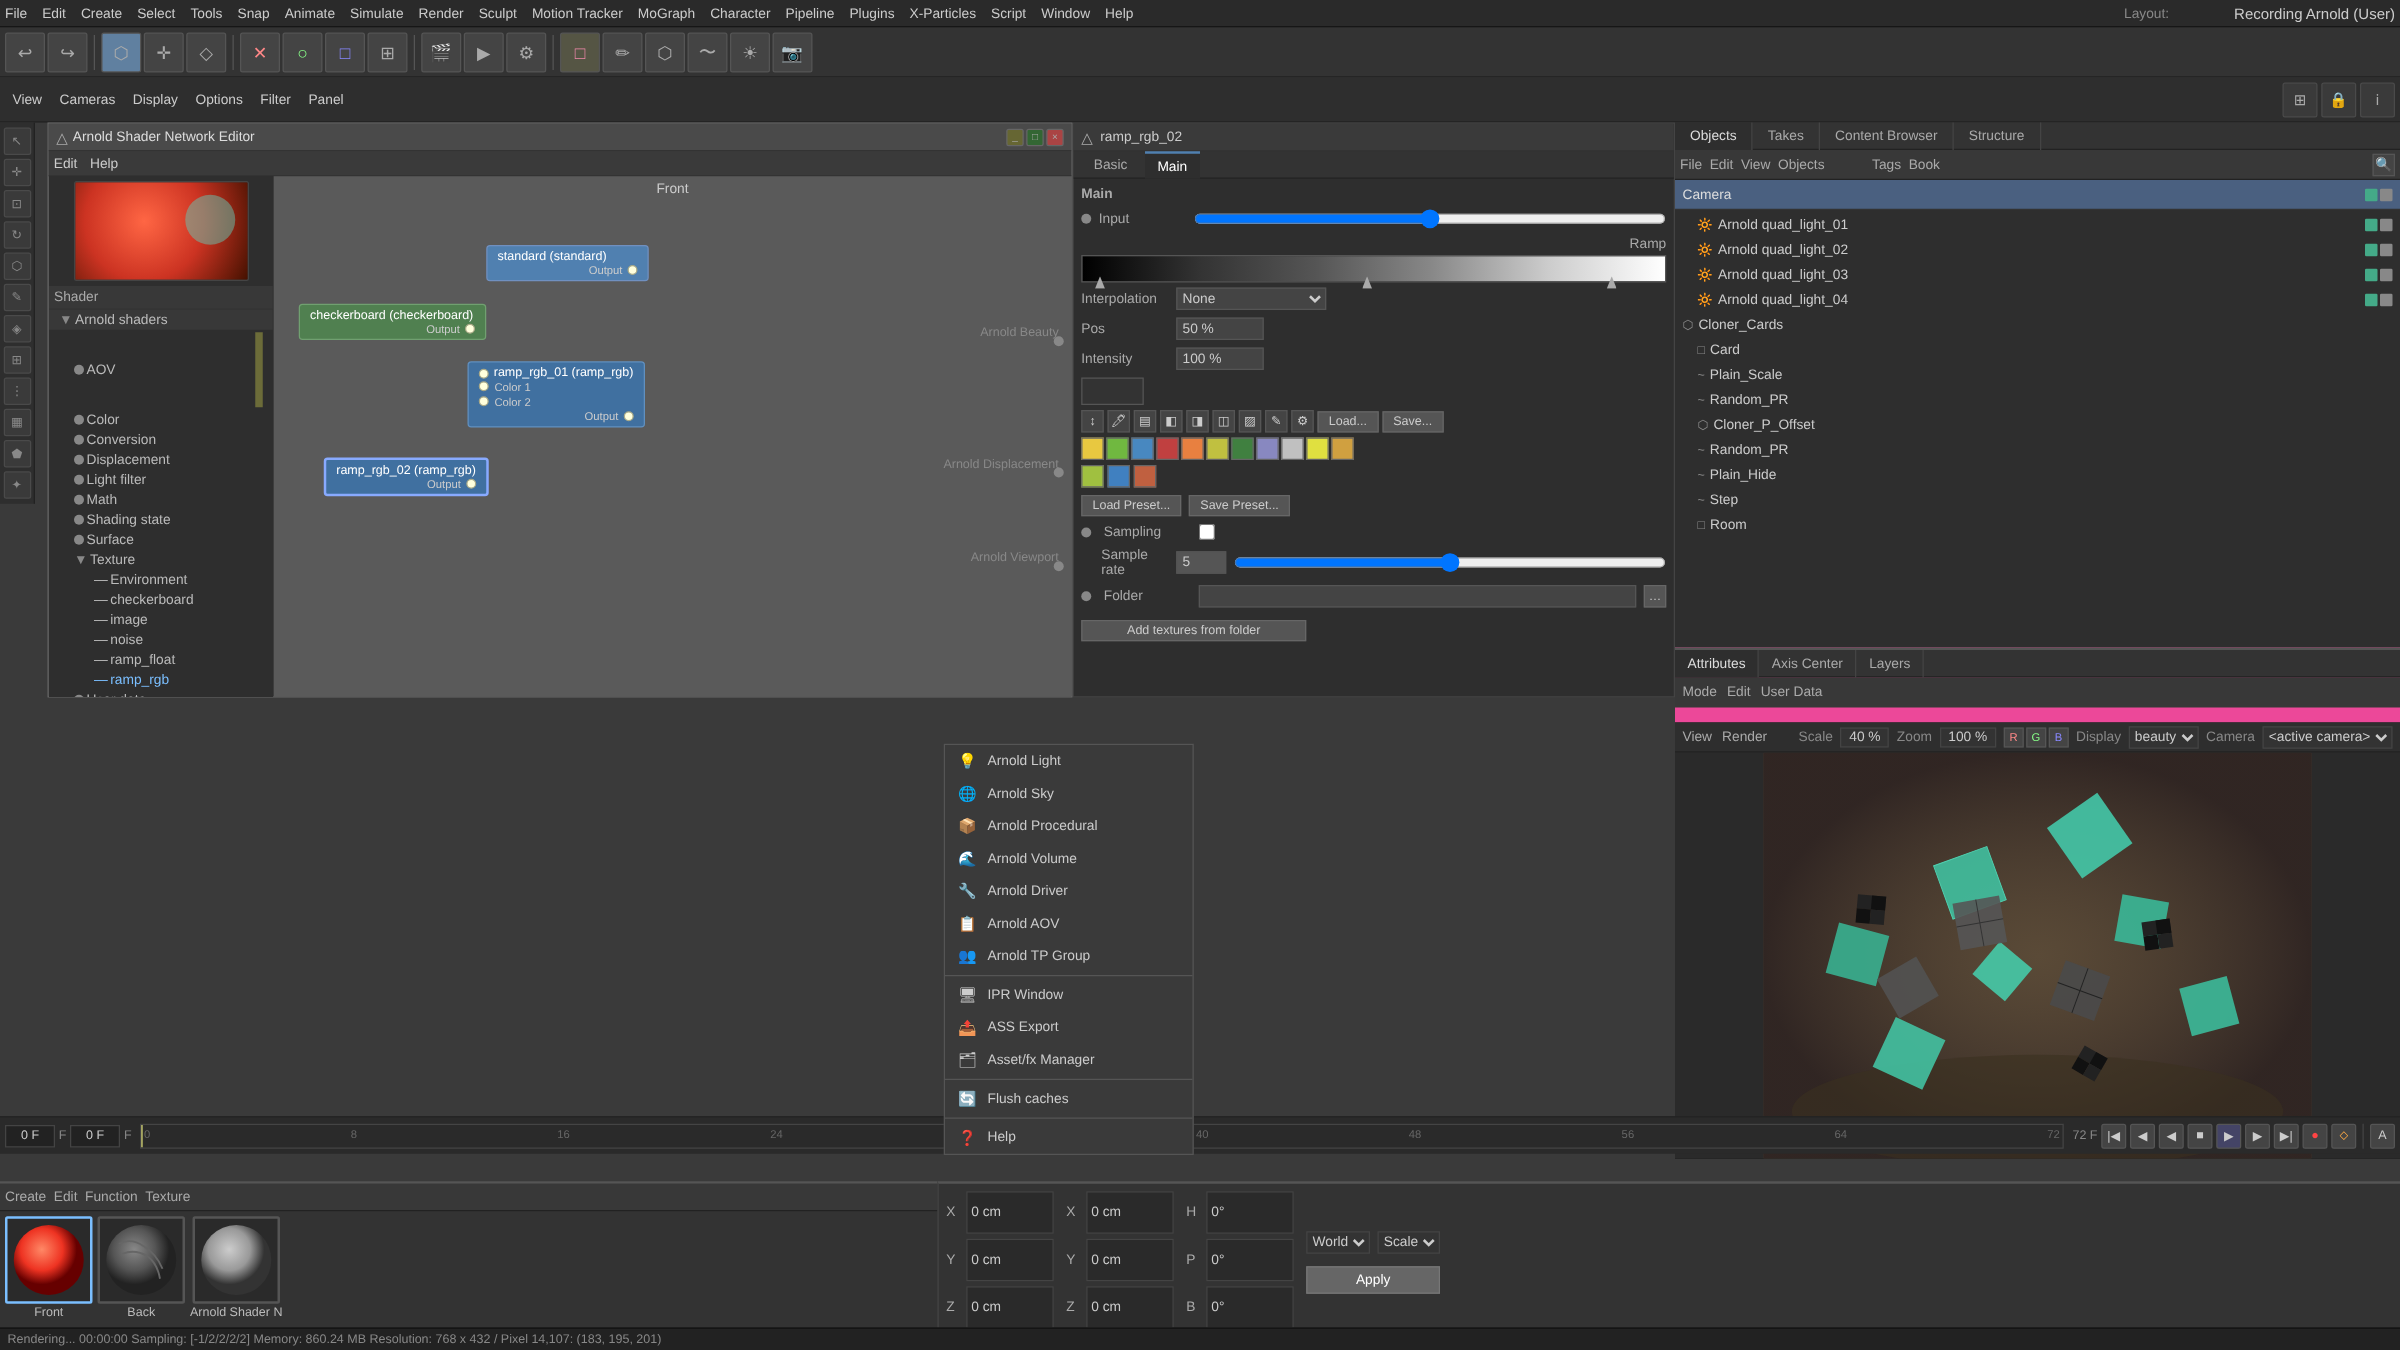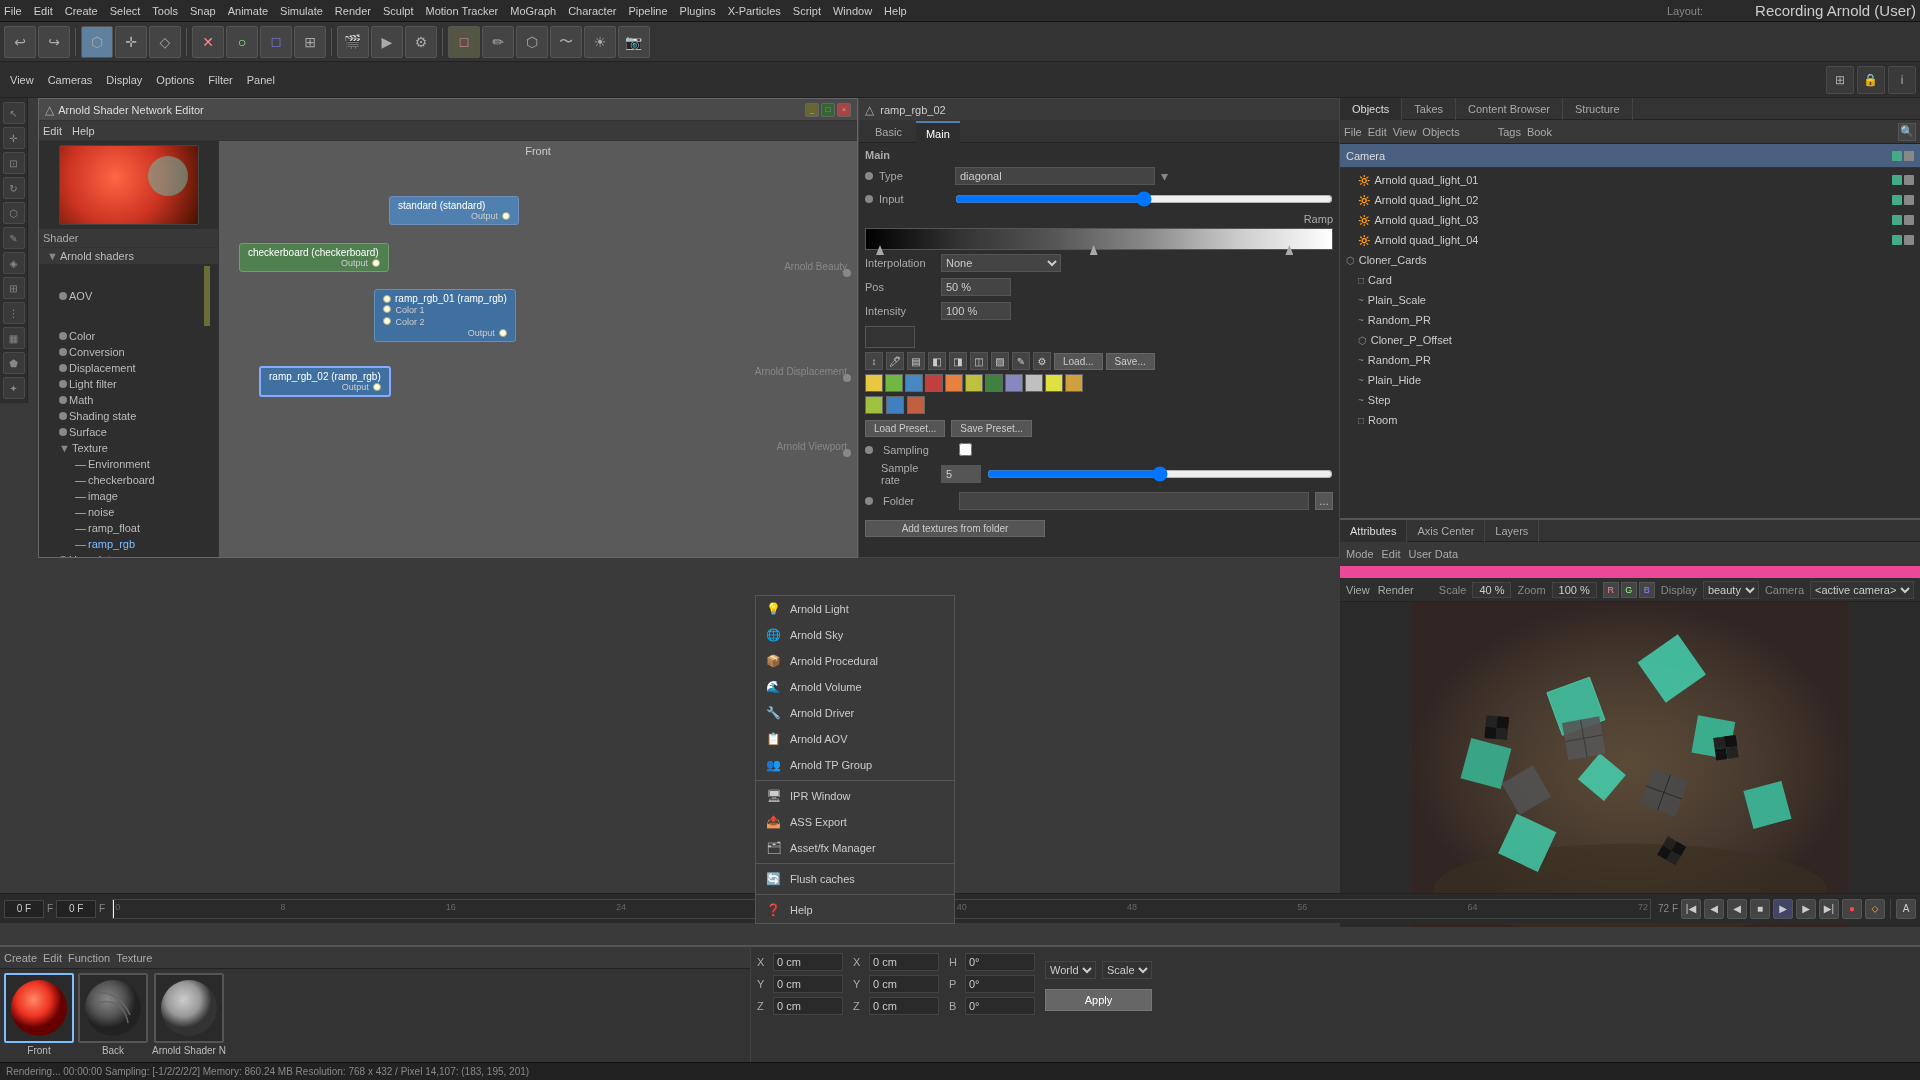--- a/index.html
+++ b/index.html
@@ -62,21 +62,21 @@
     .material-item { display: flex; flex-direction: column; align-items: center; cursor: pointer; }
     .material-preview { width: 70px; height: 70px; border: 2px solid #555; border-radius: 2px; overflow: hidden; display: flex; align-items: center; justify-content: center; }
     .material-preview.active { border-color: #7bbfff; }
     .material-label { font-size: 10px; color: #bbb; text-align: center; margin-top: 2px; }
 
     
     #coord-panel { position: absolute; bottom: 0; left: 750px; width: calc(100% - 750px - 0px); height: 135px; background: #333; border-top: 2px solid #555; border-left: 1px solid #444; }
     #coord-content { padding: 6px; display: flex; gap: 10px; align-items: center; }
     .coord-row { display: flex; align-items: center; gap: 4px; margin-bottom: 4px; }
     .coord-label { color: #aaa; font-size: 11px; width: 12px; }
-    .coord-val { background: #2a2a2a; border: 1px solid #444; color: #ccc; font-size: 11px; width: 70px; height: 18px; padding: 0 3px; }
+    .coord-val { background: #2a2a2a; border: 1px solid #444; color: #ccc; font-size: 11px; width: 70px; height: 34px; padding: 0 3px; }
     .coord-section { display: flex; flex-direction: column; }
     .apply-btn { background: #666; border: 1px solid #777; color: #fff; font-size: 11px; padding: 4px 12px; cursor: pointer; margin-top: 4px; }
 
     
     #context-menu { position: absolute; left: 755px; top: 595px; width: 200px; background: #3a3a3a; border: 1px solid #555; z-index: 100; }
     .ctx-item { display: flex; align-items: center; padding: 5px 10px; gap: 8px; cursor: pointer; color: #ccc; font-size: 11px; }
     .ctx-icon { width: 16px; height: 16px; display: flex; align-items: center; justify-content: center; font-size: 12px; }
     .ctx-sep { height: 1px; background: #555; margin: 2px 0; }
 
     
@@ -136,21 +136,21 @@
   <span>MoGraph</span>
   <span>Character</span>
   <span>Pipeline</span>
   <span>Plugins</span>
   <span>X-Particles</span>
   <span>Script</span>
   <span>Window</span>
   <span>Help</span>
   <div style="margin-left:auto; display:flex; align-items:center; gap:8px;">
     <span style="color:#888; font-size:11px;">Layout:</span>
-    <span style="color:#ccc; font-size:15px;padding-left:44px;">Recording Arnold (User)</span>
+    <span style="color:#ccc; font-size:12px;padding-left:44px;">Recording Arnold (User)</span>
   </div>
 </div>
 
 <div id="toolbar">
   <div class="toolbar-btn">↩</div>
   <div class="toolbar-btn">↪</div>
   <div class="toolbar-sep"></div>
   <div class="toolbar-btn" style="background:#6080a0;">⬡</div>
   <div class="toolbar-btn">✛</div>
   <div class="toolbar-btn">◇</div>
@@ -340,28 +340,20 @@
     <span style="color:#aaa;font-size:12px;">△</span>
     <span>ramp_rgb_02</span>
   </div>
   <div style="height:22px;background:#333;display:flex;align-items:center;padding:0 6px;gap:4px;border-bottom:1px solid #222;">
     <div style="padding:0 10px;height:22px;line-height:22px;color:#aaa;font-size:11px;cursor:pointer;">Basic</div>
     <div style="padding:0 10px;height:22px;line-height:22px;color:#fff;font-size:11px;cursor:pointer;background:#2e2e2e;border-top:2px solid #5080b0;">Main</div>
   </div>
   <div id="ramp-body">
     <div style="font-size:11px;color:#aaa;font-weight:bold;margin-bottom:6px;">Main</div>
     
-    <div class="ramp-row">
-      <div style="display:flex;align-items:center;gap:4px;">
-        <span style="width:8px;height:8px;background:#888;border-radius:50%;display:inline-block;"></span>
-      </div>
-      <span class="ramp-label">Type</span>
-      <input type="text" class="ramp-field" style="flex: 0 0 auto; width: 200px;" value="diagonal">
-      <span style="font-size:14px;color:#888;cursor:pointer;">▾</span>
-    </div>
     
     <div class="ramp-row">
       <div style="display:flex;align-items:center;gap:4px;">
         <span style="width:8px;height:8px;background:#888;border-radius:50%;display:inline-block;"></span>
       </div>
       <span class="ramp-label">Input</span>
       <input type="range" style="flex: 1 1 0%;" value="50">
     </div>
     
     <div style="margin:4px 0;">

